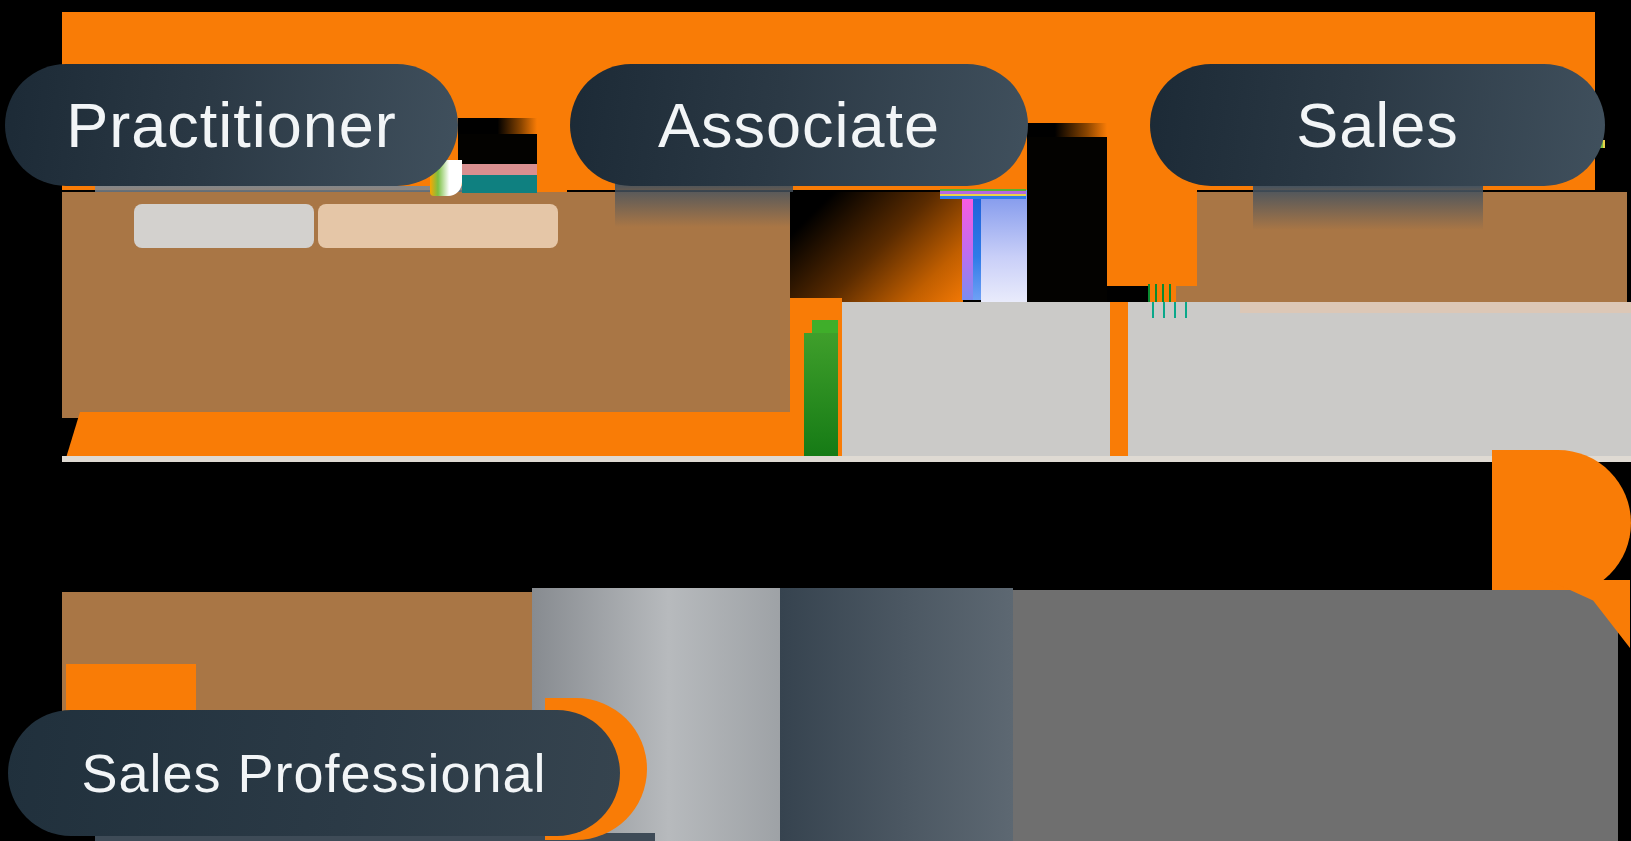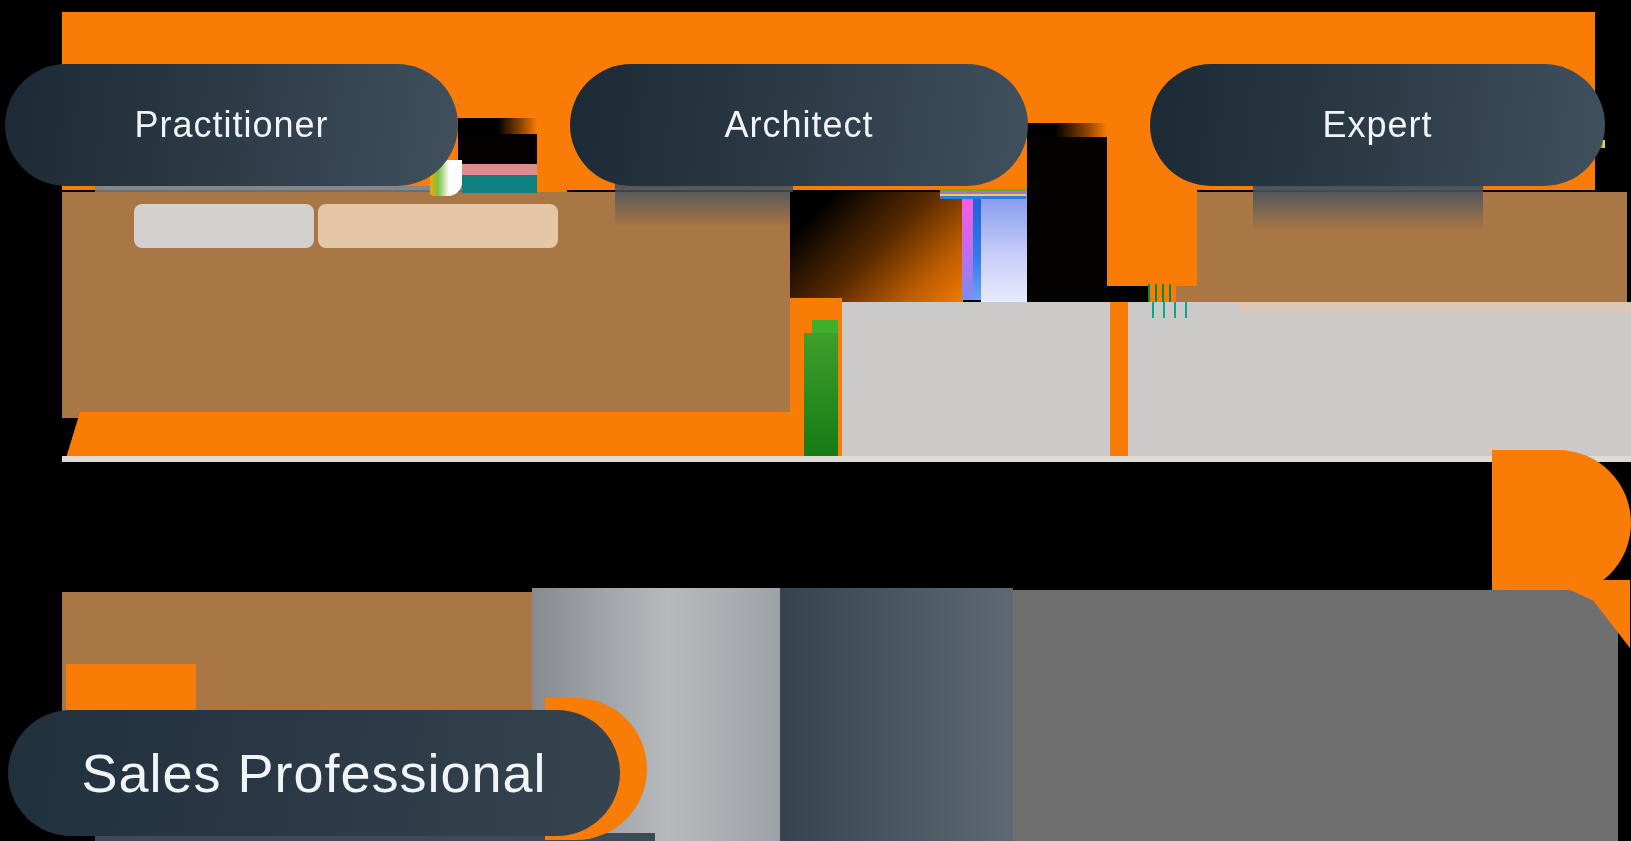--- a/index.html
+++ b/index.html
@@ -13,21 +13,21 @@
   .abs{position:absolute;}
   .pill{
     position:absolute;
     display:flex;align-items:center;justify-content:center;
     color:#F2F5F7;
     background:linear-gradient(97deg,#1C2A36 0%,#2B3945 45%,#40505D 100%);
     border-radius:70px;
     letter-spacing:1px;
     white-space:nowrap;
   }
-  .pill-top{font-size:36px;}
+  .pill-top{font-size:63px;}
   .pill-wide{
     font-size:54px;
     background:linear-gradient(100deg,#223140 0%,#2E3C48 50%,#3B4956 100%);
   }
   .pill-sales{
     font-size:54px;
     background:linear-gradient(97deg,#20303C 0%,#2B3A46 55%,#36444F 100%);
   }
   .shadow-fade{background:linear-gradient(180deg,rgba(125,135,145,0.95) 0%,rgba(125,135,145,0) 100%);}
   .shadow-fade-slate{background:linear-gradient(180deg,#46535F 0%,rgba(70,83,95,0) 100%);}
@@ -94,19 +94,19 @@
 
   <div class="abs" style="left:545px;top:698px;width:102px;height:142px;background:#F97C06;border-radius:0 71px 71px 0;"></div>
   <div class="pill pill-sales" style="left:8px;top:710px;width:612px;height:126px;">
     <span>Sales Professional</span>
   </div>
 
   <div class="pill pill-top" style="left:5px;top:64px;width:453px;height:122px;">
     <span>Practitioner</span>
   </div>
   <div class="pill pill-top" style="left:570px;top:64px;width:458px;height:122px;">
-    <span>Architect</span>
+    <span>Associate</span>
   </div>
   <div class="pill pill-top" style="left:1150px;top:64px;width:455px;height:122px;">
-    <span>Expert</span>
+    <span>Sales</span>
   </div>
 
 </div>
 
 </body></html>

